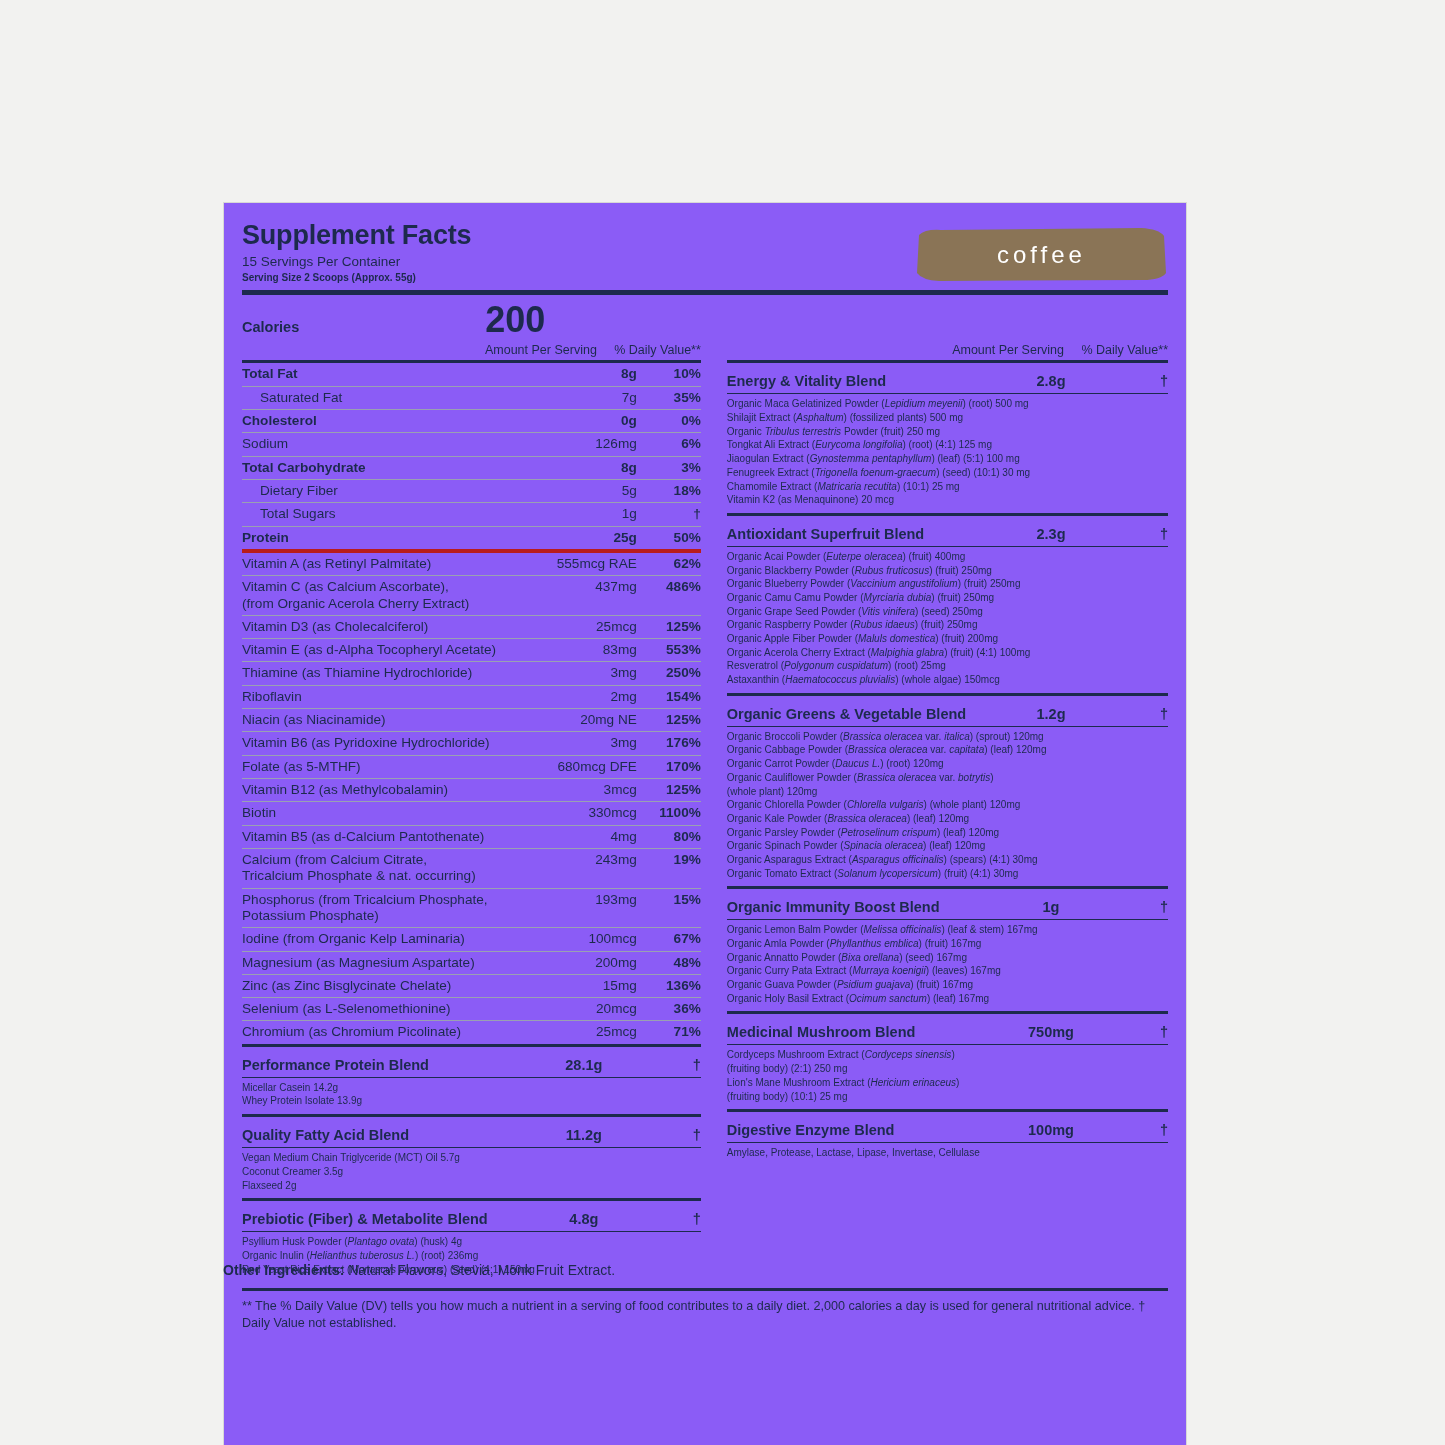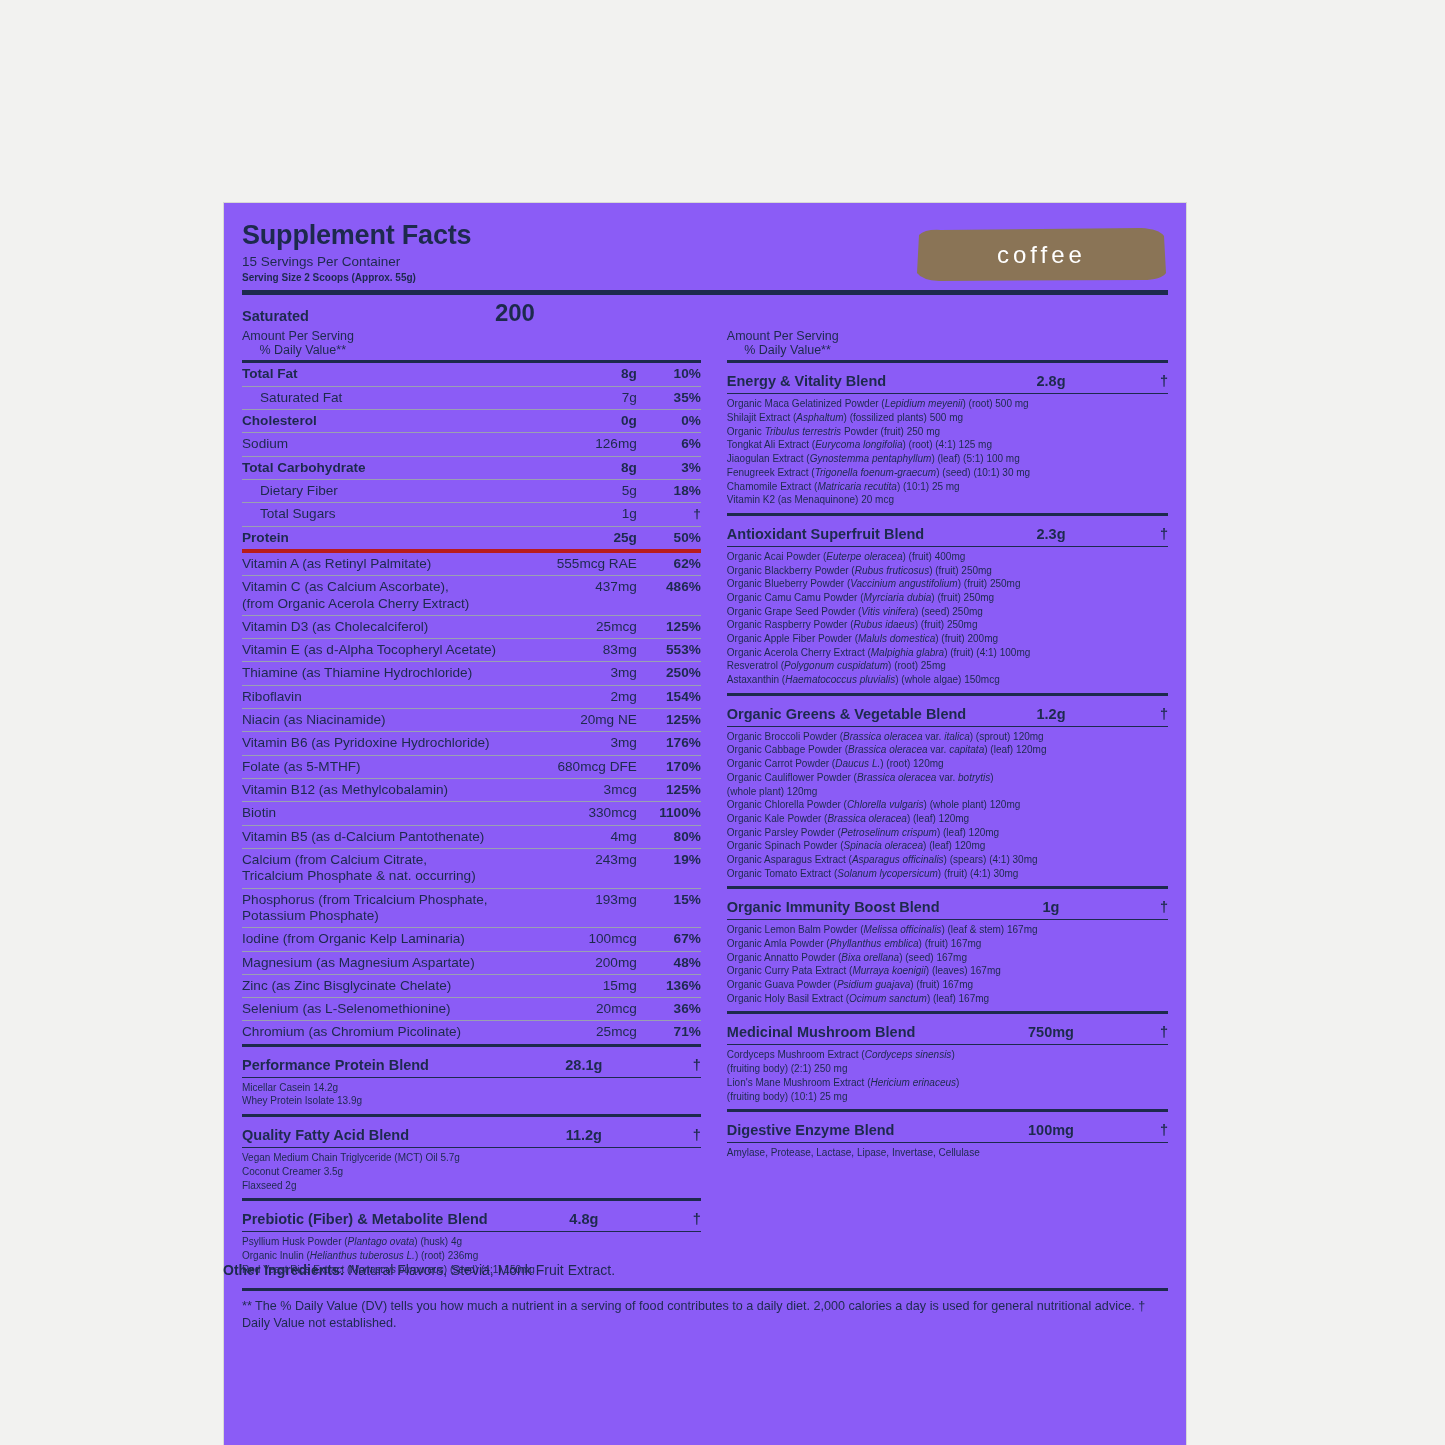--- a/index.html
+++ b/index.html
@@ -39,29 +39,29 @@
     position:absolute;left:0;top:0;width:253px;height:55px;
     display:flex;align-items:center;justify-content:center;
     color:#ffffff;font-size:24px;letter-spacing:4px;font-weight:500;
   }
 
   .calrow{
     display:flex;align-items:baseline;padding:4px 0 2px 0;
   }
   .calrow .lbl{font-size:14.5px;font-weight:bold;}
   .calrow .val{
-    font-size:24px;font-weight:bold;margin-left:186px;text-align:center;
+    font-size:36px;font-weight:bold;margin-left:186px;text-align:center;
   }
 
   .cols{position:relative;display:flex;gap:0px;}
   .colL{width:468px;}
   .colR{width:450px;margin-left:26px;}
 
   .hdr{
-    display:flex;font-size:12.5px;justify-content:flex-end;padding-bottom:3px;flex-direction:column;
+    display:flex;font-size:12.5px;justify-content:flex-end;padding-bottom:3px;
   }
   .hdr .aps{width:auto;}
   .hdr .dv{width:104px;text-align:right;}
 
   table{width:100%;border-collapse:collapse;}
   td{vertical-align:top;font-size:13.6px;padding:3px 0 3px 0;line-height:1.2;}
   td.name{}
   td.amt{text-align:right;width:120px;white-space:nowrap;padding-right:6px;}
   td.dv{text-align:right;width:58px;font-weight:bold;white-space:nowrap;}
   tr.b td{font-weight:bold;}
@@ -103,21 +103,21 @@
         <svg width="253" height="55" viewBox="0 0 253 55">
           <path d="M4,8 Q10,2 26,3 L226,1 Q244,2 249,9 L251,46 Q246,53 228,53 L24,54 Q7,53 2,46 Z" fill="#8a7456"></path>
         </svg>
         <div class="ftext">coffee</div>
       </div>
     </div>
 
     <div class="rule-thick"></div>
 
     <div class="calrow">
-      <span class="lbl">Saturated</span>
+      <span class="lbl">Calories</span>
       <span class="val">200</span>
     </div>
 
     <div class="cols">
 
       <div class="colL">
         <div class="hdr">
           <span class="aps">Amount Per Serving</span>
           <span class="dv">% Daily Value**</span>
         </div>

